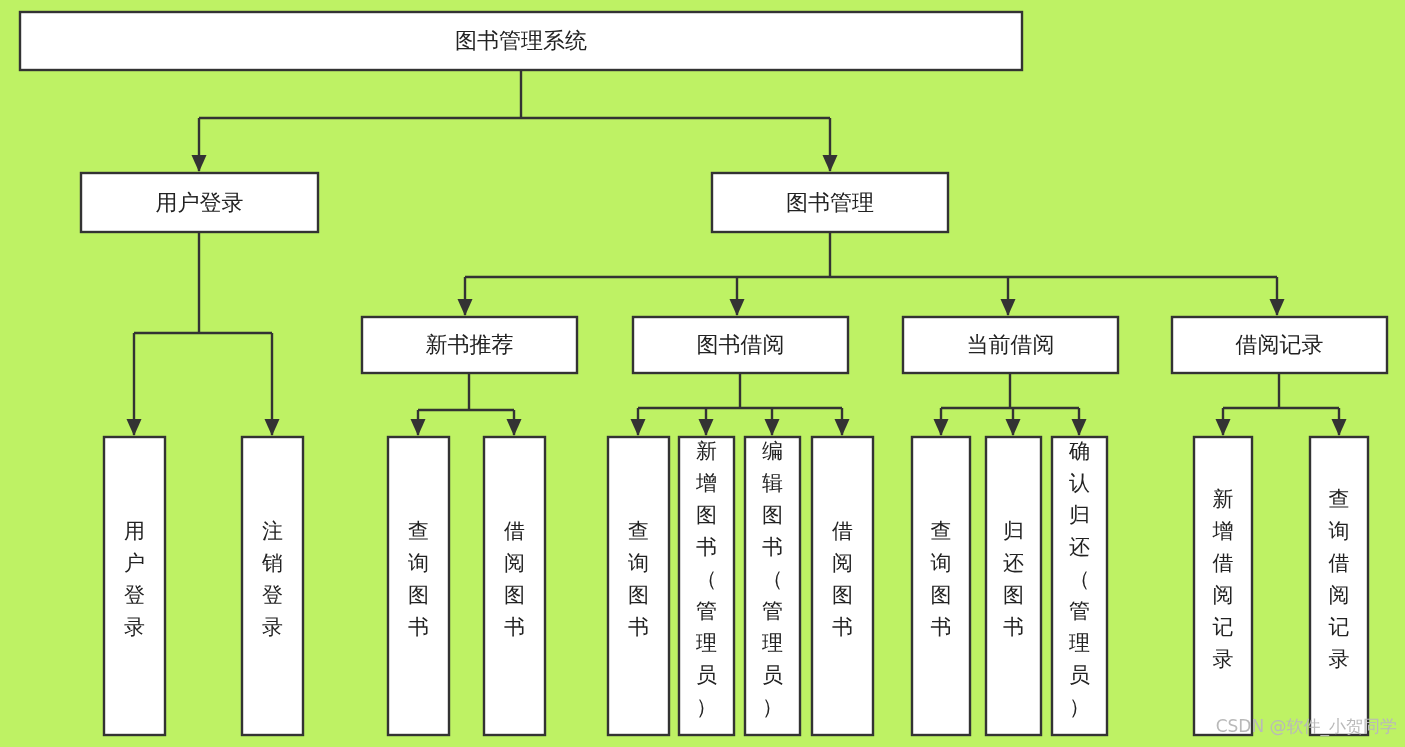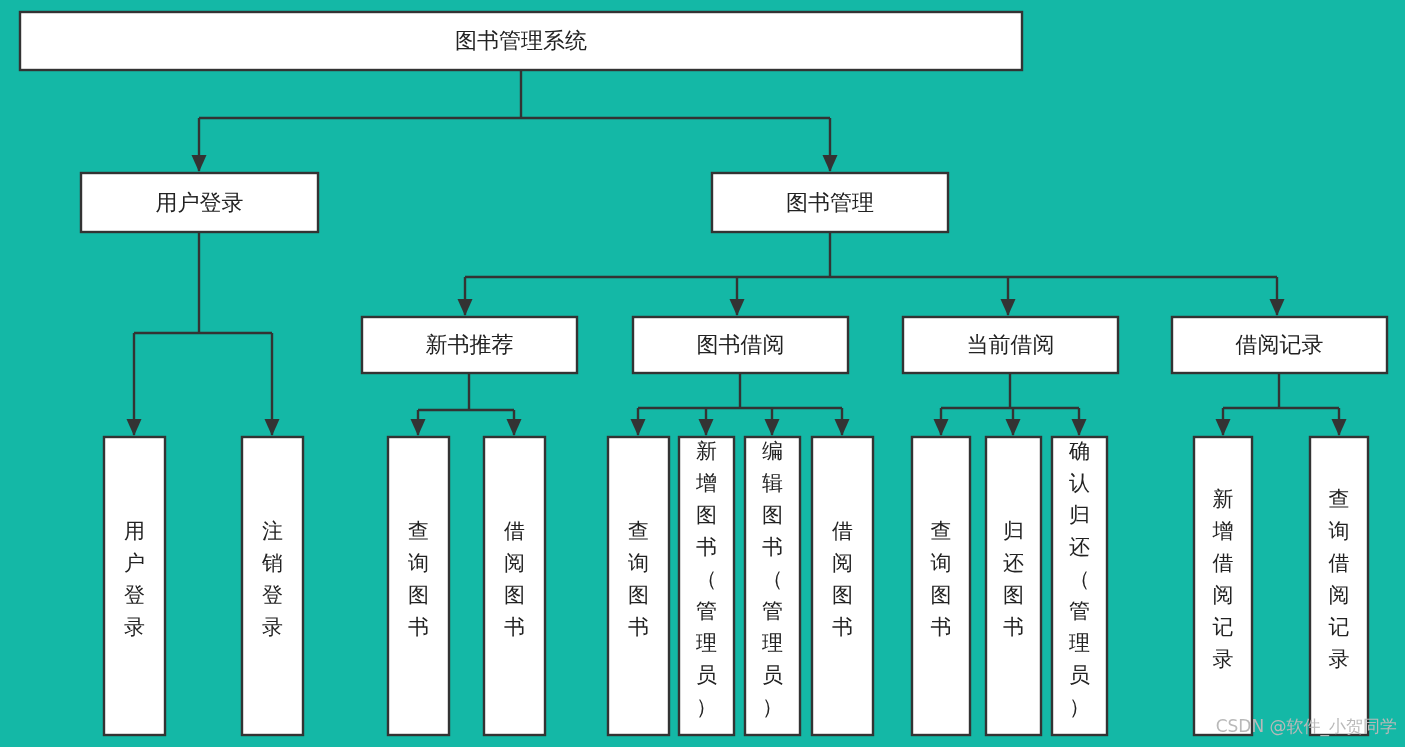--- a/index.html
+++ b/index.html
@@ -11,21 +11,21 @@
   body {
     width: 1405px;
     height: 747px;
     overflow: hidden;
     font-family: "DejaVu Sans", "Liberation Sans", sans-serif;
   }
   #diagram-root {
     position: relative;
     width: 1405px;
     height: 747px;
-    background: #14b8a6;
+    background: #bef264;
   }
   svg.diagram-canvas {
     position: absolute;
     left: 0;
     top: 0;
     width: 1405px;
     height: 747px;
     display: block;
   }
   .node-box {

